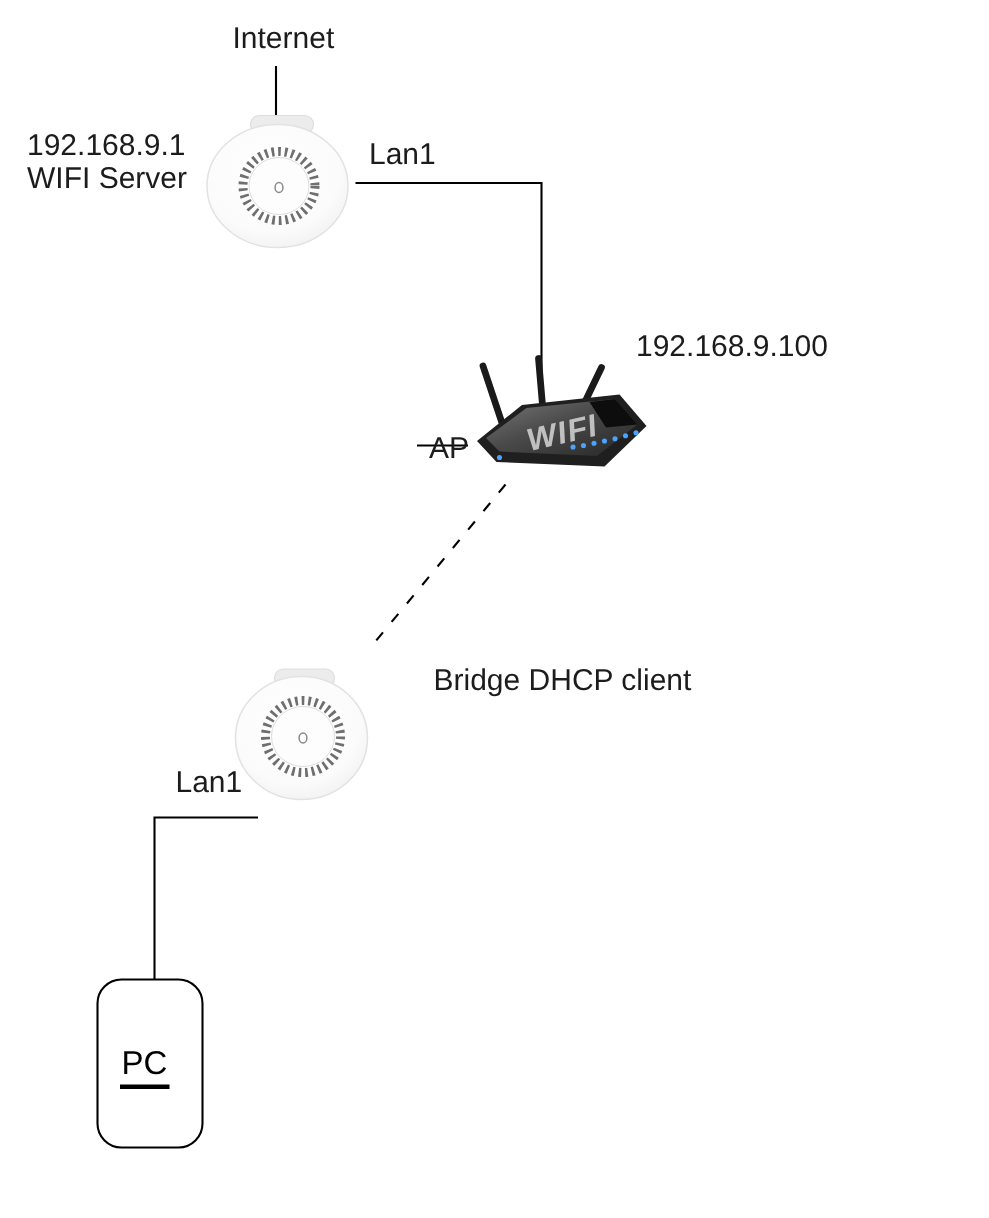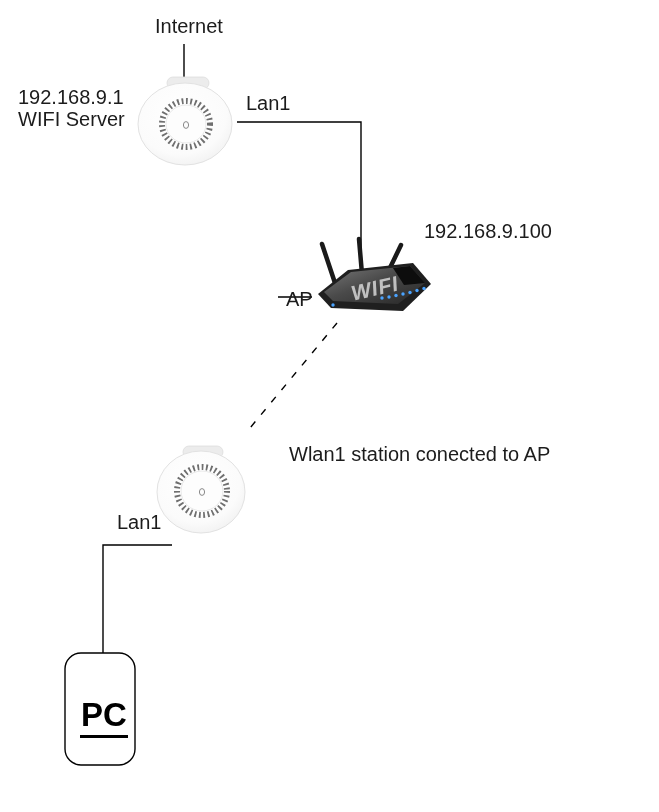--- a/index.html
+++ b/index.html
@@ -16,22 +16,22 @@
     position:absolute;
     font-size:20px;
     line-height:20px;
     white-space:nowrap;
     color:#1c1c1c;
   }
   .block{line-height:22px;}
   .pc-text{
     position:absolute;
     left:80px;top:696px;
-    font-size:33px;
-    font-weight:bold;
+    font-size:22px;
+    font-weight:normal;
     color:#000;
     border-bottom:3px solid #000;
     padding:0 1px 1px 1px;
   }
 </style>
 </head>
 <body>
 
 <div class="canvas">
 
@@ -114,20 +114,20 @@
   </div>
 
   <div class="lbl" style="left:246px;top:93px;">Lan1</div>
 
   <div class="lbl" style="left:424px;top:221px;">192.168.9.100</div>
 
 
   <div class="lbl" style="left:286px;top:273px;margin-top:16px;">AP</div>
 
   <div class="lbl block" style="left:289px;top:443px;">
-    <div>Wlan1 station conected to AP</div>
+    <div>Bridge DHCP client</div>
   </div>
 
   <div class="lbl" style="left:117px;top:512px;">Lan1</div>
 
   <div class="pc-text">PC</div>
 
 </div>
 
 </body></html>

